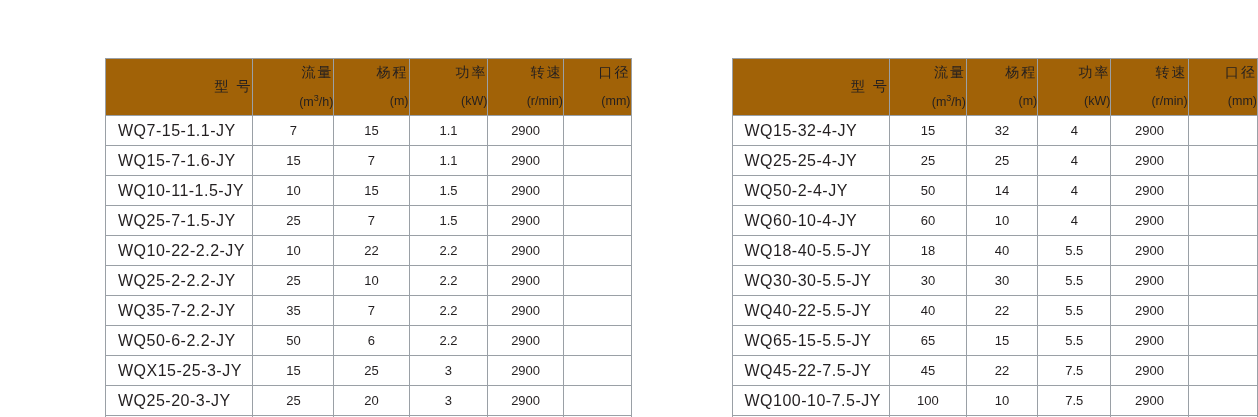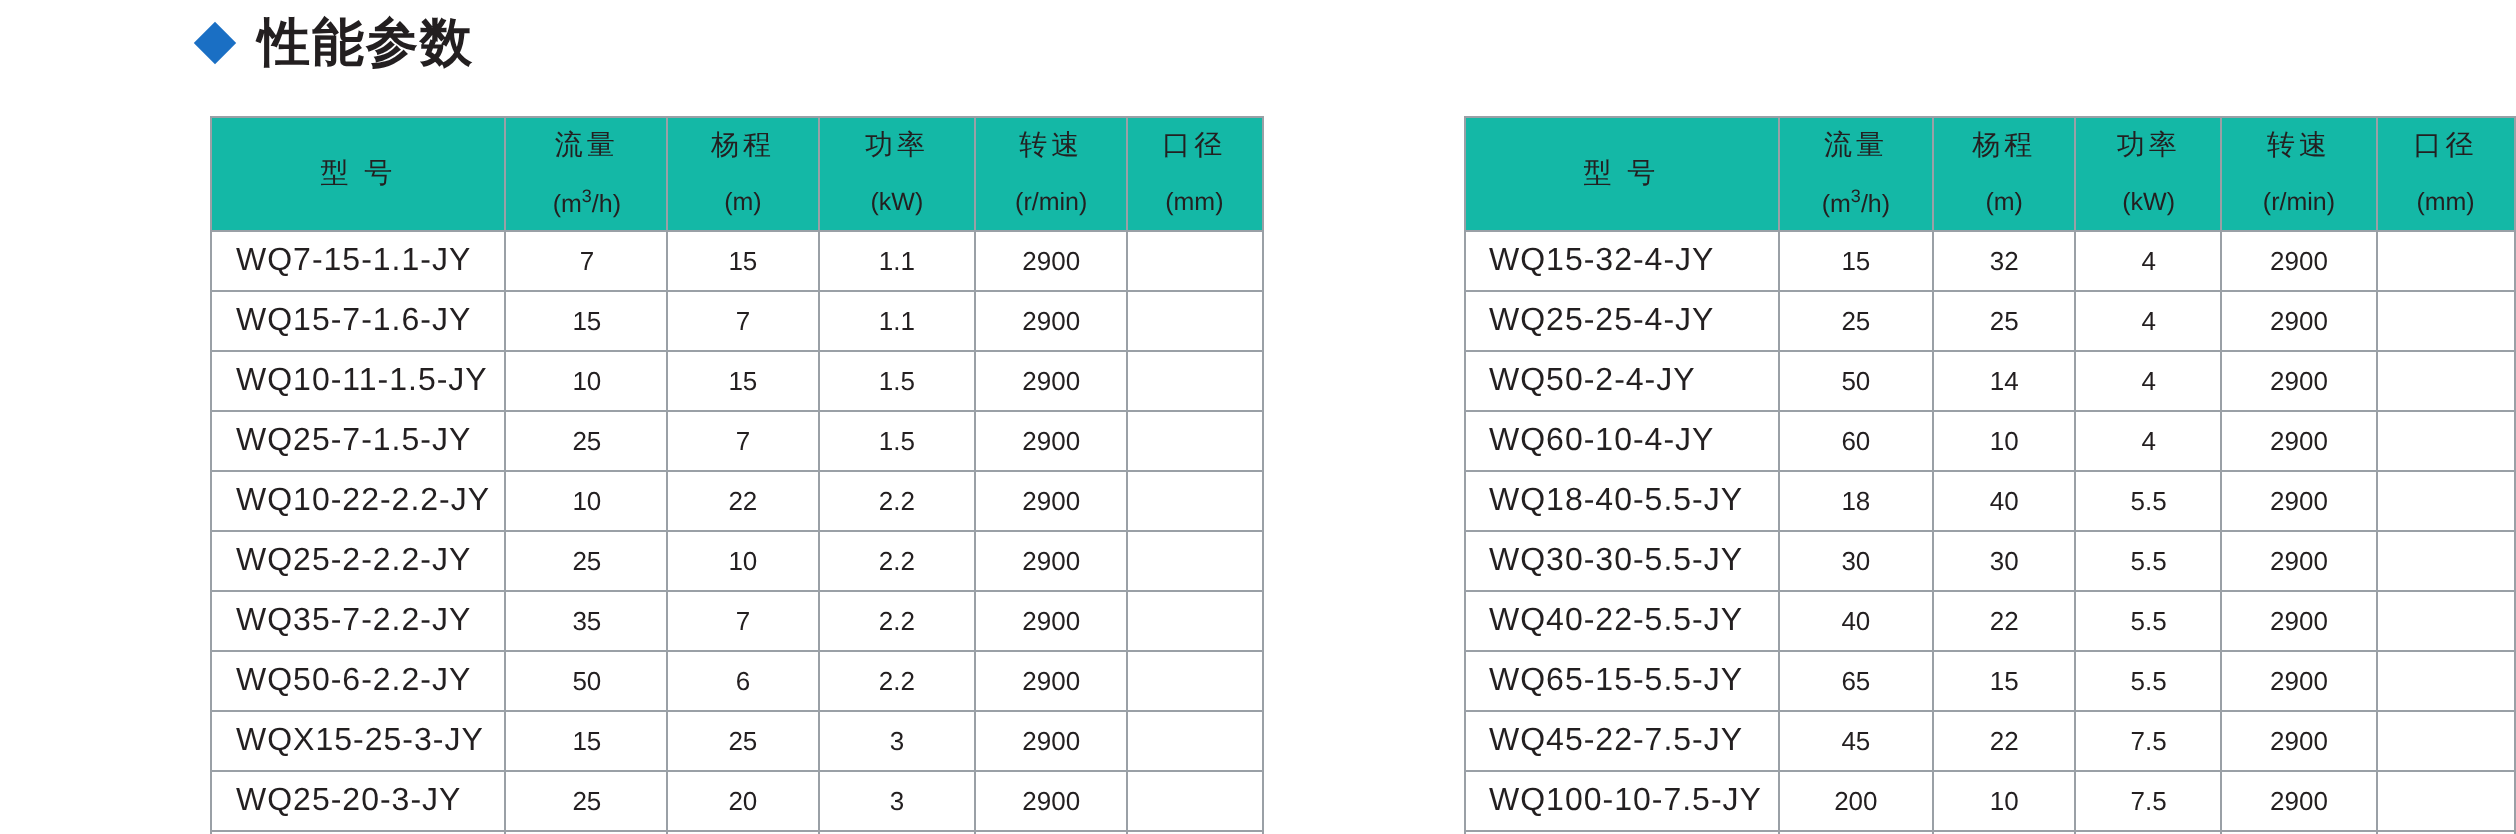--- a/index.html
+++ b/index.html
@@ -65,23 +65,24 @@
     border: 1px solid #9aa0a6;
     text-align: center;
     vertical-align: middle;
     padding: 0;
     height: 29px;
     font-weight: normal;
     color: #231f20;
     white-space: nowrap;
   }
   table.spec thead th {
-    background: #14b8a6;
+    background: #a16207;
     height: 28px;
     font-size: 14px;
+    text-align: right;
   }
   table.spec thead tr.hdr-top th {
     border-bottom: none;
     letter-spacing: 2px;
   }
   table.spec thead tr.hdr-bot th {
     border-top: none;
     font-size: 12.5px;
     letter-spacing: 0;
     margin-top: 14px;
@@ -111,24 +112,20 @@
   .r-head  { width: 74px; }
   .r-power { width: 76px; }
   .r-speed { width: 80px; }
   .r-bore  { width: 72px; }
 </style>
 </head>
 <body>
 
 <div class="page">
 
-  <div class="title-row">
-    <span class="diamond"></span>
-    <span class="title-text">性能参数</span>
-  </div>
 
   <div class="tables-wrap">
 
     <div class="tbl-holder-left">
       <table class="spec">
         <colgroup>
           <col class="c-model">
             <col class="c-flow">
             <col class="c-head">
           <col class="c-power">
@@ -340,21 +337,21 @@
             <tr>
               <td class="model-cell">WQ45-22-7.5-JY</td>
               <td>45</td>
               <td>22</td>
               <td>7.5</td>
               <td>2900</td>
               <td></td>
             </tr>
             <tr>
               <td class="model-cell">WQ100-10-7.5-JY</td>
-              <td>200</td>
+              <td>100</td>
               <td>10</td>
               <td>7.5</td>
               <td>2900</td>
               <td></td>
             </tr>
             <tr>
               <td class="model-cell">WQ140-7-7.5-JY</td>
               <td>140</td>
               <td>7</td>
               <td>7.5</td>

